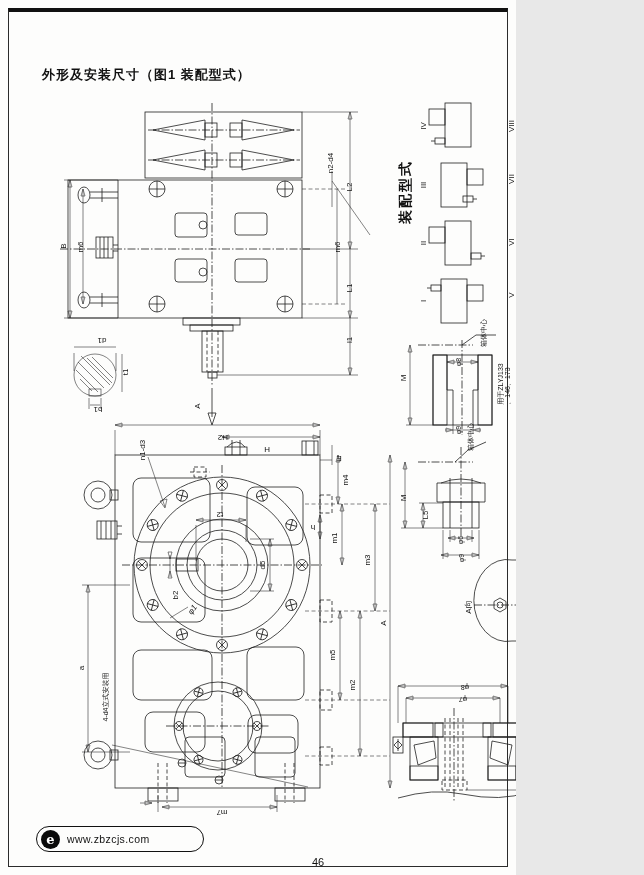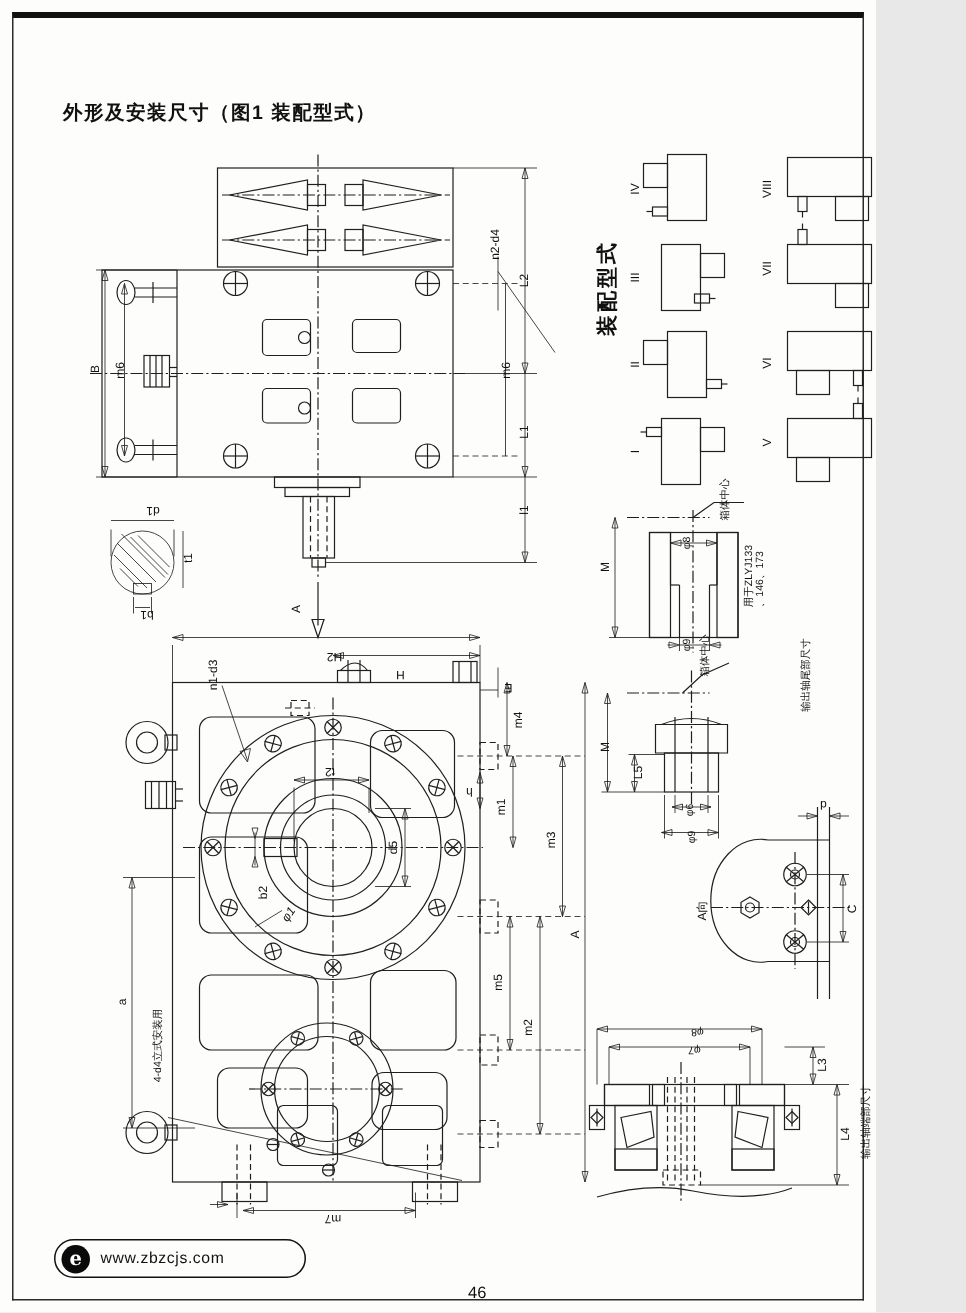--- a/index.html
+++ b/index.html
@@ -1,16 +1,16 @@
 <!DOCTYPE html>
 <html><head>
 <meta charset="utf-8">
 <style>
   html,body{margin:0;padding:0;background:#e8e8e8;}
-  .page{position:relative;width:584px;height:875px;background:#fdfdfc;overflow:hidden;
+  .page{position:relative;width:516px;height:875px;background:#fdfdfc;overflow:hidden;
         font-family:"Liberation Sans",sans-serif;color:#111;}
   .frame{position:absolute;left:8px;top:8px;right:8px;bottom:8px;
          border:1px solid #2b2b2b;border-top:4px solid #111;}
   .title{position:absolute;left:42px;top:66px;font-size:13px;font-weight:bold;letter-spacing:1px;}
   svg{position:absolute;overflow:visible;}
   .s *{stroke:#1f1f1f;stroke-width:.8;fill:none;stroke-linecap:butt;}
   .thin *{stroke-width:.55;}
   .dd{stroke-dasharray:8 2 1.5 2;}   
   .da{stroke-dasharray:4 2.5;}       
   .lb{position:absolute;font-size:8px;line-height:1.05;white-space:nowrap;

